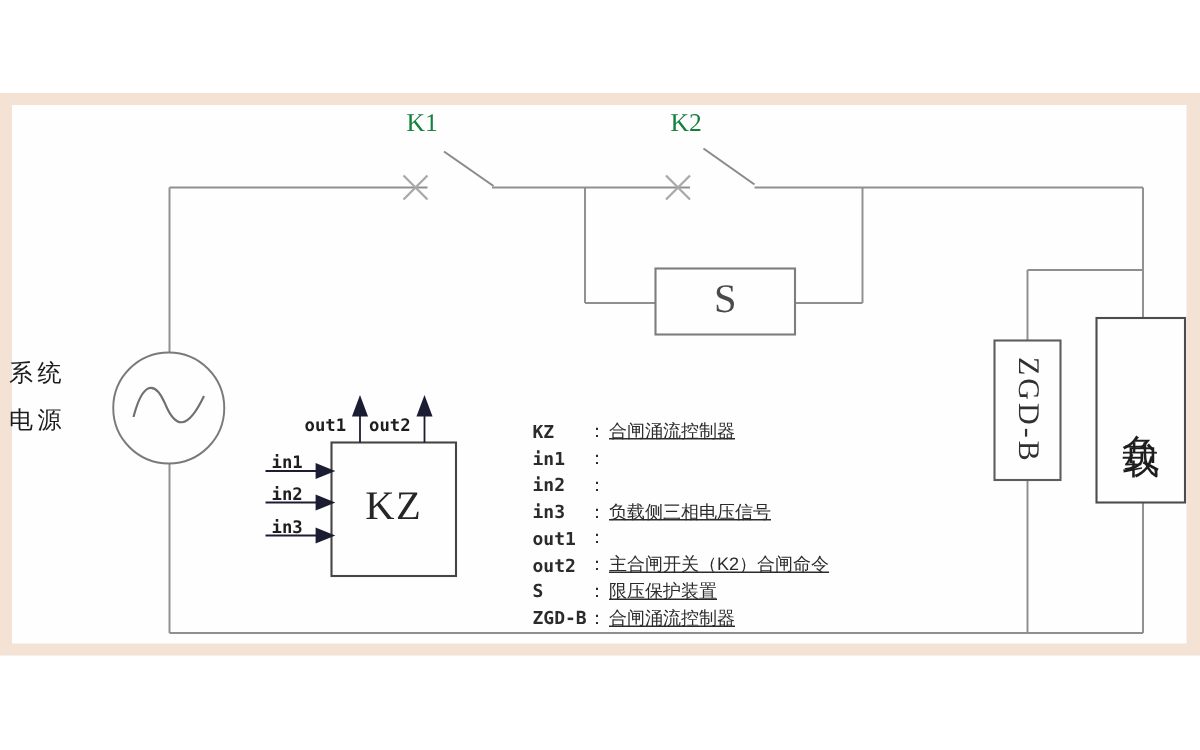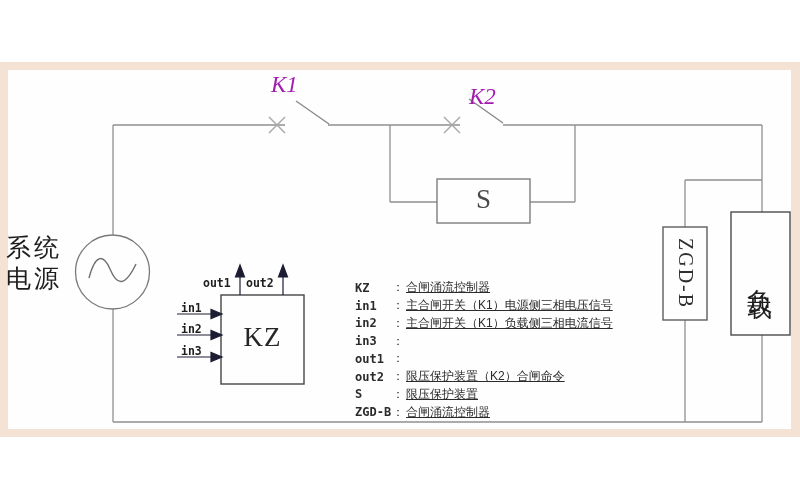--- a/index.html
+++ b/index.html
@@ -2,22 +2,22 @@
 <html><head>
 <meta charset="utf-8">
 <style>
   html,body{margin:0;padding:0;background:#ffffff;}
   .stage{position:relative;width:800px;height:500px;background:#ffffff;overflow:hidden;
          font-family:"Liberation Sans","DejaVu Sans",sans-serif;}
   .frame{position:absolute;left:0;top:62px;width:800px;height:375px;background:#f4e2d5;}
   .frame-inner{position:absolute;left:8px;top:8px;width:783px;height:359px;background:#fefefe;}
   svg.circuit{position:absolute;left:0;top:0;width:800px;height:500px;}
   .abs{position:absolute;}
-  .sw-label{font-family:"Liberation Serif","DejaVu Serif",serif;font-size:23px;color:#a21caf;font-style:italic;}
-  .src-label{font-family:Liberation Mono, monospace;font-size:25px;color:#1c1c1c;
+  .sw-label{font-family:"Liberation Serif","DejaVu Serif",serif;font-size:17px;color:#15803d;}
+  .src-label{font-family:Liberation Sans, sans-serif;font-size:16px;color:#1c1c1c;
              white-space:pre-line;line-height:31px;letter-spacing:3px;}
   .box-letter{font-family:"Liberation Serif","DejaVu Serif",serif;}
   .s-text{font-size:27px;color:#4a4a4a;}
   .kz-text{font-size:27px;color:#262626;letter-spacing:1px;}
   .zgdb-text{writing-mode:vertical-rl;font-size:20px;color:#303030;letter-spacing:2px;}
   .load-text{writing-mode:vertical-rl;font-size:25px;color:#1d1d1d;letter-spacing:5px;
              font-family:"Liberation Sans","DejaVu Sans",sans-serif;}
   .port-label{font-family:"DejaVu Sans Mono","Liberation Mono",monospace;
               font-size:11.5px;font-weight:600;color:#1e1e1e;}
   .legend{position:absolute;left:355px;top:279px;display:flex;flex-direction:column;}
@@ -95,21 +95,21 @@
 
     <g stroke="#1c1c32" fill="#1c1c32" stroke-width="1.2">
       <line x1="240" y1="276" x2="240" y2="295"></line>
       <polygon points="240,265 235.5,277 244.5,277"></polygon>
       <line x1="283" y1="276" x2="283" y2="295"></line>
       <polygon points="283,265 278.5,277 287.5,277"></polygon>
     </g>
   </svg>
 
   <div class="abs sw-label" style="left:271px;top:72px;">K1</div>
-  <div class="abs sw-label" style="left:469px;top:72px;margin-top:12px;">K2</div>
+  <div class="abs sw-label" style="left:447px;top:72px;">K2</div>
 
   <div class="abs src-label" style="left:6px;top:234px;">系统
 电源</div>
 
   <div class="abs box-letter s-text" style="left:437px;top:184px;width:93px;text-align:center;">S</div>
 
   <div class="abs box-letter kz-text" style="left:221px;top:322px;width:83px;text-align:center;">KZ</div>
 
   <div class="abs box-letter zgdb-text" style="left:663px;top:227px;width:44px;height:93px;
        display:flex;align-items:center;justify-content:center;">ZGD-B</div>
@@ -125,39 +125,38 @@
 
   <div class="legend">
     <div class="legend-row">
       <span class="lg-term">KZ</span>
       <span class="lg-sep">：</span>
       <span class="lg-desc">合闸涌流控制器</span>
     </div>
     <div class="legend-row">
       <span class="lg-term">in1</span>
       <span class="lg-sep">：</span>
-      <span class="lg-desc">主合闸开关（K1）电源侧三相电压信号</span>
     </div>
     <div class="legend-row">
       <span class="lg-term">in2</span>
       <span class="lg-sep">：</span>
-      <span class="lg-desc">主合闸开关（K1）负载侧三相电流信号</span>
     </div>
     <div class="legend-row">
       <span class="lg-term">in3</span>
       <span class="lg-sep">：</span>
+      <span class="lg-desc">负载侧三相电压信号</span>
     </div>
     <div class="legend-row">
       <span class="lg-term">out1</span>
       <span class="lg-sep">：</span>
     </div>
     <div class="legend-row">
       <span class="lg-term">out2</span>
       <span class="lg-sep">：</span>
-      <span class="lg-desc">限压保护装置（K2）合闸命令</span>
+      <span class="lg-desc">主合闸开关（K2）合闸命令</span>
     </div>
     <div class="legend-row">
       <span class="lg-term">S</span>
       <span class="lg-sep">：</span>
       <span class="lg-desc">限压保护装置</span>
     </div>
     <div class="legend-row">
       <span class="lg-term">ZGD-B</span>
       <span class="lg-sep">：</span>
       <span class="lg-desc">合闸涌流控制器</span>

